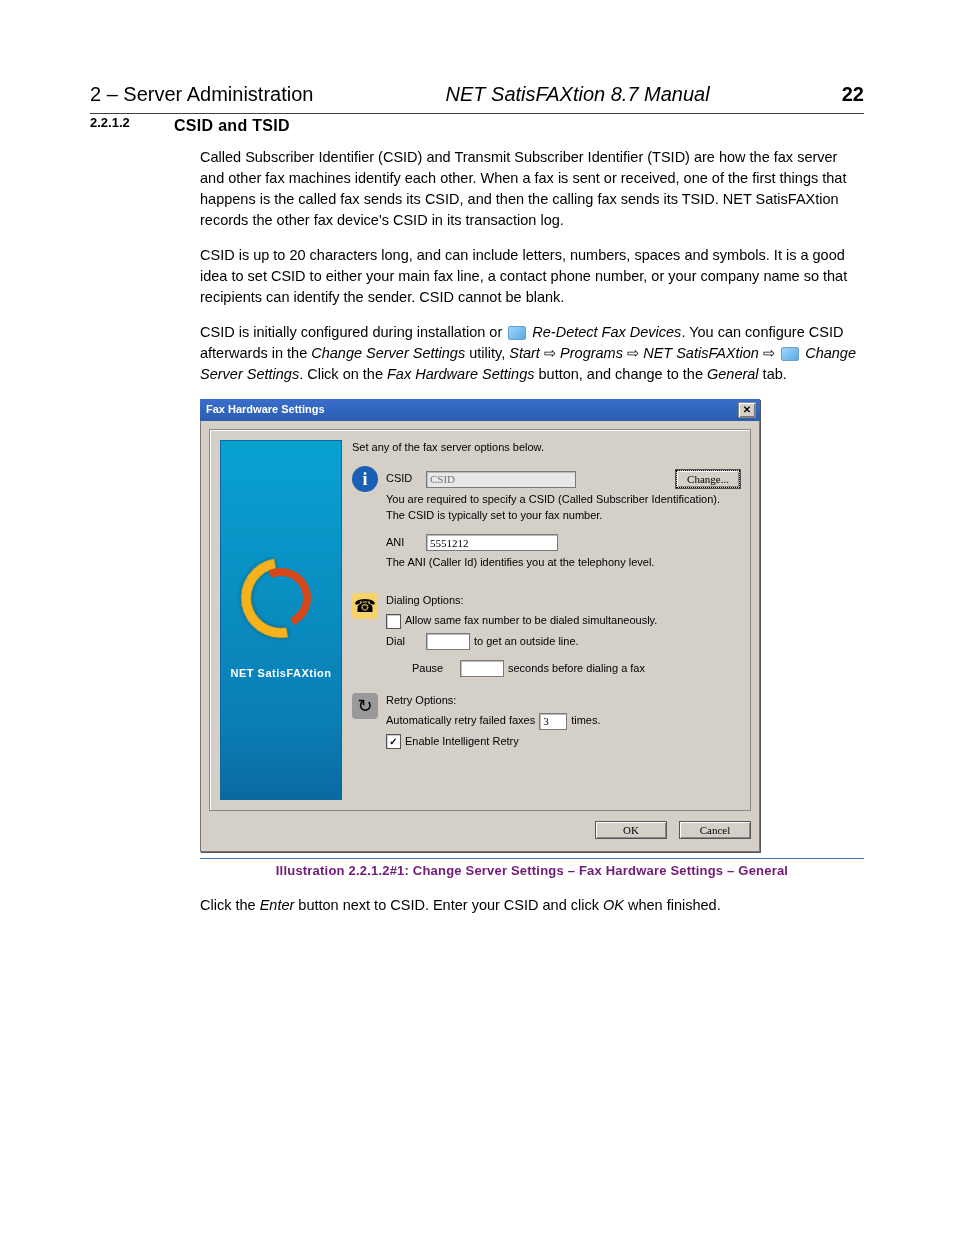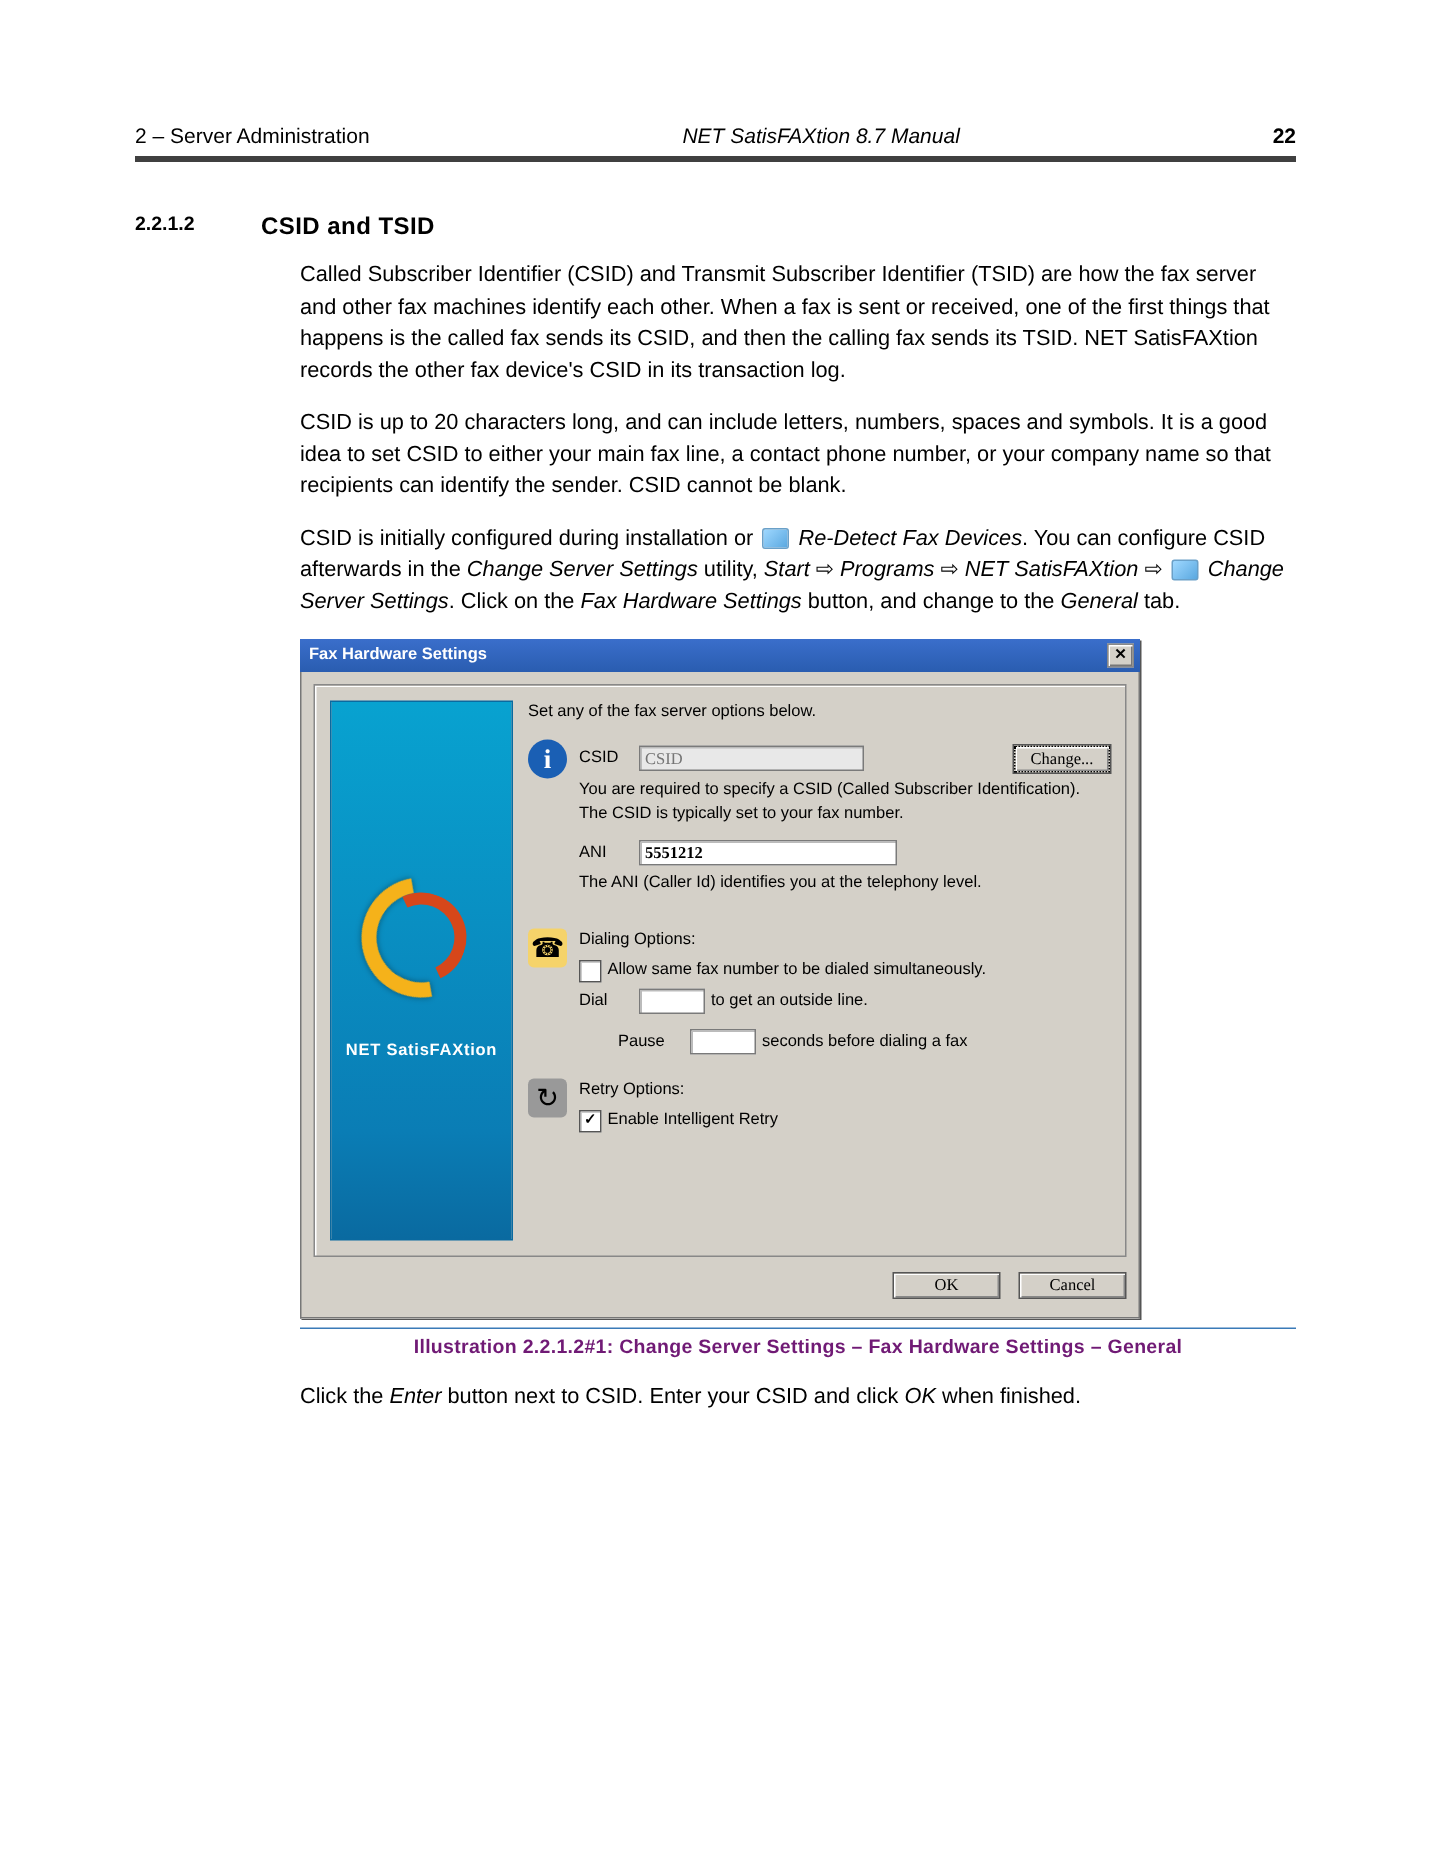--- a/index.html
+++ b/index.html
@@ -7,24 +7,23 @@
     padding: 80px 90px;
     font-family: "Trebuchet MS", "Verdana", sans-serif;
     font-size: 14.5px;
     color: #000;
     background: #fff;
     line-height: 1.45;
   }
   .header-row {
     display: flex;
     align-items: baseline;
-    border-bottom: 4px solid #404040;
+    border-bottom: 1px solid #404040;
     padding-bottom: 4px;
-    margin-bottom: 32px;
-    font-size: 14px;
+    font-size: 20px;
   }
   .header-left { flex: 0 0 auto; }
   .header-center { flex: 1; text-align: center; font-style: italic; }
   .header-right { flex: 0 0 auto; font-weight: bold; }
   .section-row { display: flex; gap: 28px; margin-bottom: 10px; }
   .secnum { font-weight: bold; font-size: 13px; width: 56px; flex:0 0 auto; }
   .sectitle { font-weight: bold; font-size: 16px; letter-spacing:.3px; }
   .body { margin-left: 110px; }
   .body p { margin: 10px 0 14px 0; }
   .it { font-style: italic; }
@@ -190,21 +189,21 @@
             <div class="block-body">
               <div class="row">
                 <span class="lbl">CSID</span>
                 <input class="field disabled" style="width: 150px;" disabled="" placeholder="CSID">
                 <span style="flex:1"></span>
                 <button class="btn default">Change...</button>
               </div>
               <div class="desc" style="margin-left:0px;">You are required to specify a CSID (Called Subscriber Identification). The CSID is typically set to your fax number.</div>
               <div class="row">
                 <span class="lbl">ANI</span>
-                <input class="field" style="width: 172px; font-weight: bold;" value="5551212">
+                <input class="field" style="width: 132px;" value="5551212">
               </div>
               <div class="desc" style="margin-left:0px;">The ANI (Caller Id) identifies you at the telephony level.</div>
             </div>
           </div>
 
           <div class="block">
             <div class="section-icon icon-dial">☎</div>
             <div class="block-body">
               <div>Dialing Options:</div>
               <div class="row">
@@ -221,20 +220,25 @@
                 <input class="field" style="width: 44px;" value="">
                 <span>seconds before dialing a fax</span>
               </div>
             </div>
           </div>
 
           <div class="block">
             <div class="section-icon icon-retry">↻</div>
             <div class="block-body">
               <div>Retry Options:</div>
+              <div class="row">
+                <span>Automatically retry failed faxes</span>
+                <input class="field" style="width: 28px;" value="3">
+                <span>times.</span>
+              </div>
               <div class="row">
                 <span class="cb checked"></span>
                 <span>Enable Intelligent Retry</span>
               </div>
             </div>
           </div>
 
         </div>
       </div>
       <div class="btnrow">

